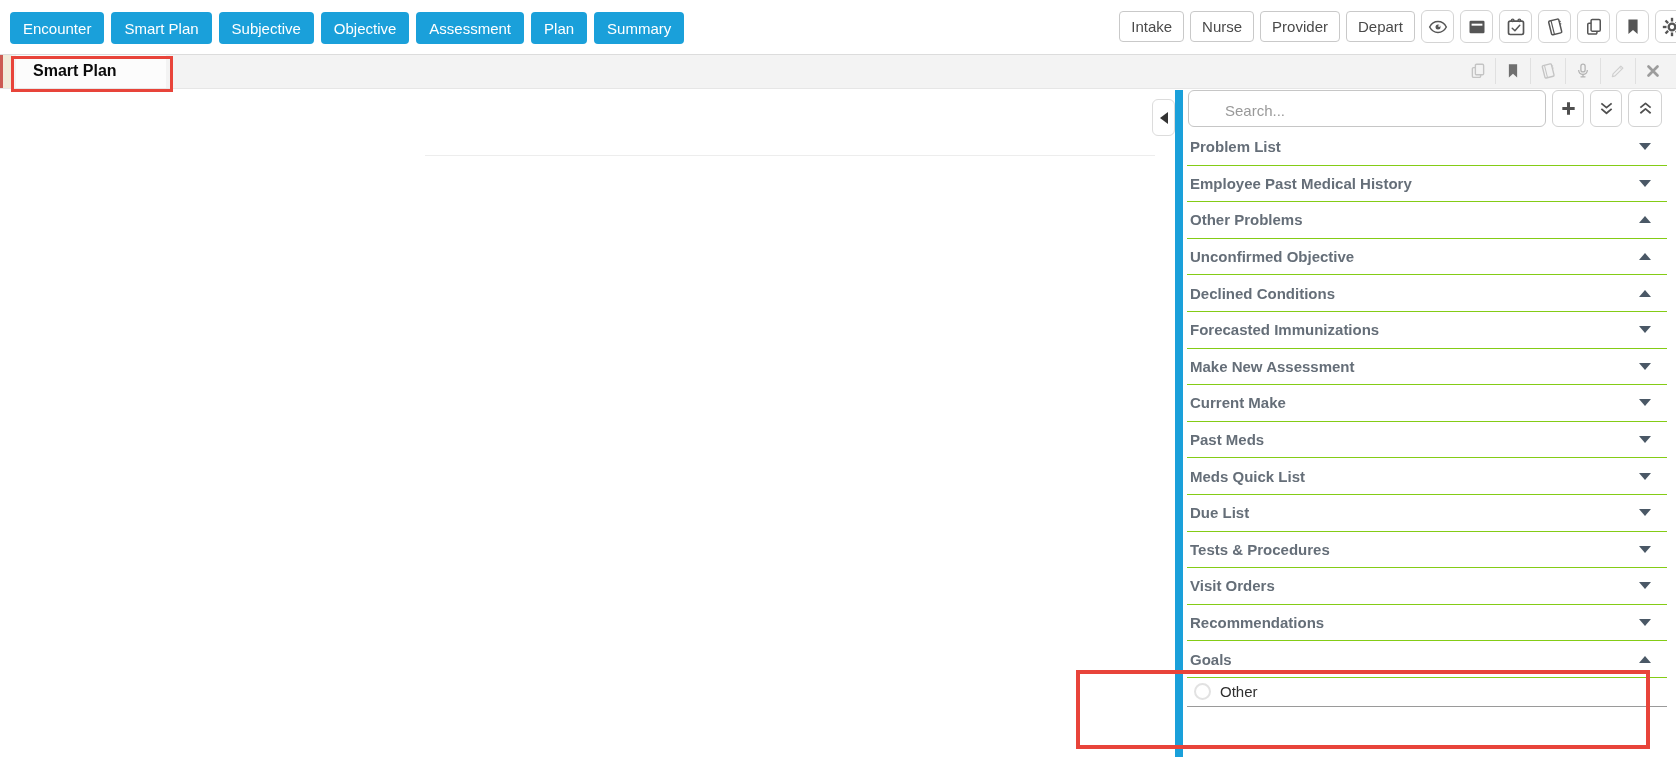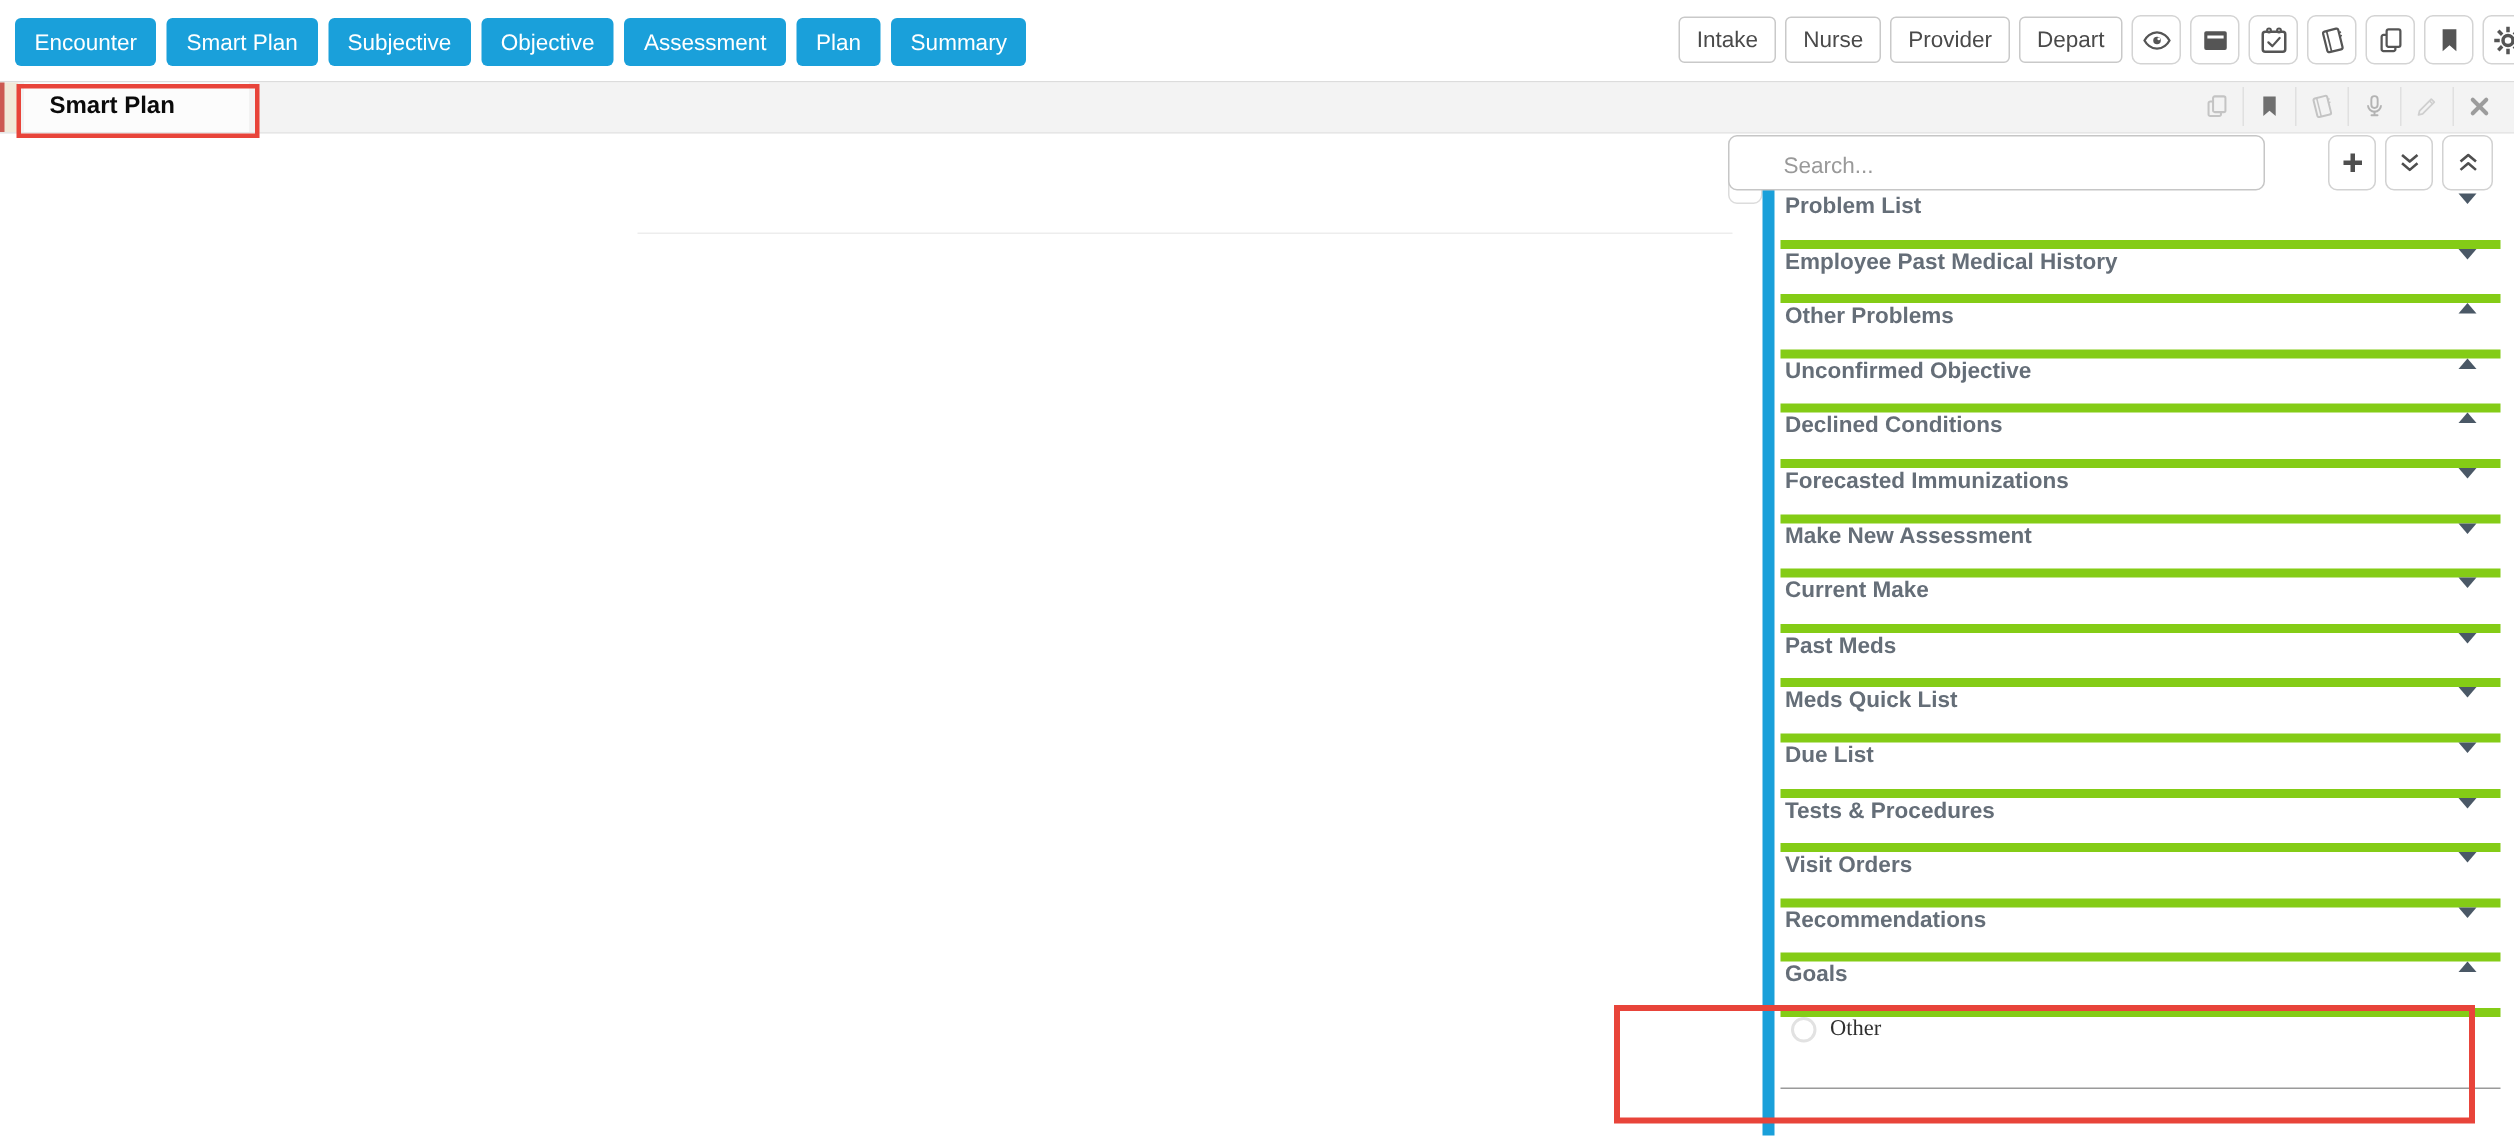--- a/index.html
+++ b/index.html
@@ -36,39 +36,39 @@
 
   
   .faint-line{position:absolute;left:425px;top:155px;width:730px;height:1px;background:#ededed;}
 
   
   .collapse-btn{position:absolute;left:1152px;top:99px;width:23px;height:37px;background:#fff;
                 border:1px solid #dcdcdc;border-radius:6px;display:flex;align-items:center;justify-content:center;padding:0;}
   .caret-left{width:0;height:0;border-top:6px solid transparent;border-bottom:6px solid transparent;
               border-right:8px solid #333;}
   .blue-bar{position:absolute;left:1175px;top:90px;width:8px;height:667px;background:#1aa0da;}
-  .search-input{position:absolute;left:1152px;top:90px;width:358px;height:37px;border:1px solid #c6c6c6;
+  .search-input{position:absolute;left:1188px;top:90px;width:358px;height:37px;border:1px solid #c6c6c6;
                 border-radius:6px;padding:4px 8px 0 36px;font-size:15px;color:#000000;box-sizing:border-box;
                 outline:none;font-family:inherit;background:#fff;}
   .search-input::placeholder{color:#999;}
   .search-icon{position:absolute;left:1197px;top:100px;width:18px;height:18px;color:#666;pointer-events:none;}
   .search-icon svg{width:18px;height:18px;}
   .side-btn{position:absolute;top:90px;height:37px;background:#fff;border:1px solid #d2d2d2;border-radius:6px;
             color:#4f4f4f;display:flex;align-items:center;justify-content:center;padding:0;}
   #btn-add{left:1552px;width:32px;} #btn-expand-all{left:1590px;width:32px;} #btn-collapse-all{left:1628px;width:34px;}
   .side-btn svg{width:19px;height:19px;}
 
   .section-list{position:absolute;left:1187px;top:129px;width:480px;}
-  .sec-row{height:36.6px;box-sizing:border-box;border-bottom:6px solid #84cc16;display:flex;}
+  .sec-row{height:36.6px;box-sizing:border-box;border-bottom:1px solid #84cc16;display:flex;align-items:center;}
   .sec-label{padding-left:3px;font-size:15px;font-weight:bold;color:#656e78;flex:1;}
   .tri{width:0;height:0;border-left:6.5px solid transparent;border-right:6.5px solid transparent;margin-right:16px;}
   .tri-down{border-top:7px solid #4a5866;}
   .tri-up{border-bottom:7px solid #4a5866;}
-  .sub-row{height:48px;box-sizing:border-box;border-bottom:1px solid #9a9a9a;display:flex;
-           gap:9px;padding-left:7px;font-family:Liberation Serif, serif;}
+  .sub-row{height:29px;box-sizing:border-box;border-bottom:1px solid #9a9a9a;display:flex;
+           align-items:center;gap:9px;padding-left:7px;}
   .radio{width:13px;height:13px;border:2px solid #e2e2e2;border-radius:50%;flex:0 0 auto;}
   .sub-label{font-size:15px;color:#2f2f2f;}
 
   
   .ann{position:absolute;border:3px solid #e8443a;z-index:9;pointer-events:none;background:transparent;}
   #ann-smartplan{left:11px;top:56px;width:156px;height:30px;}
   #ann-goals{left:1076px;top:670px;width:566px;height:71px;border-width:4px;}
 </style>
 </head>
 <body>

